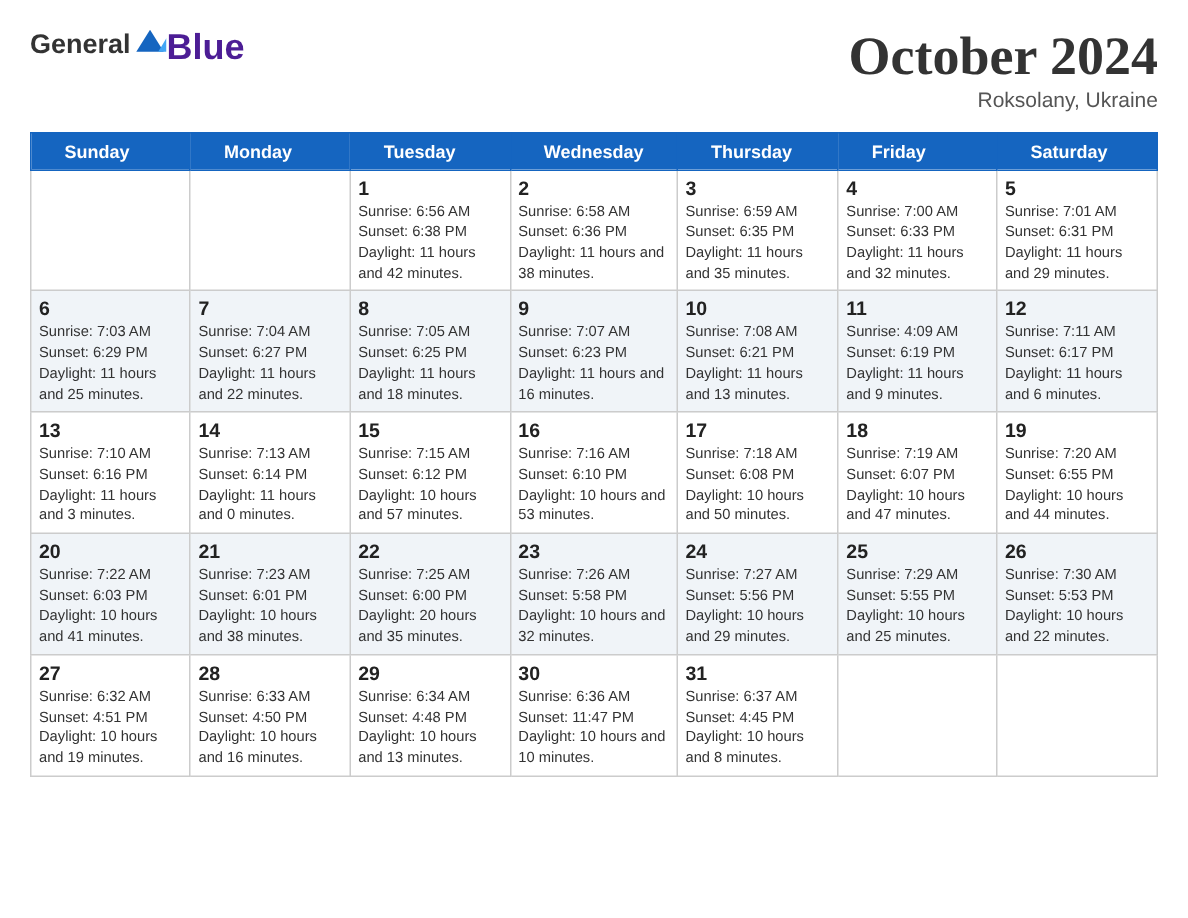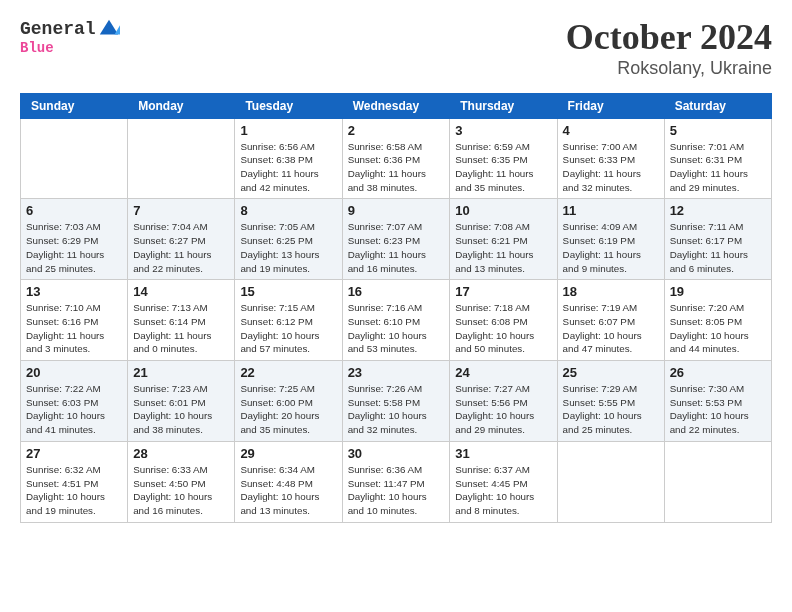--- a/index.html
+++ b/index.html
@@ -15,67 +15,65 @@
       padding: 18px 20px 12px 20px;
     }
     .header {
       display: flex;
       justify-content: space-between;
       align-items: flex-start;
       margin-bottom: 14px;
     }
     .logo {
       display: flex;
-      flex-direction: column;
       align-items: flex-start;
-      font-family: Liberation Mono, monospace;
     }
     .logo-text {
       display: flex;
       align-items: center;
     }
     .logo-general {
       font-size: 18px;
       font-weight: bold;
       color: #333;
     }
     .logo-blue {
-      font-size: 14px;
-      font-weight: bold;
-      color: #ec4899;
+      font-size: 24px;
+      font-weight: bold;
+      color: #4c1d95;
     }
     .logo-icon {
       width: 22px;
       height: 22px;
       margin-left: 2px;
     }
     .title-block {
       text-align: right;
     }
     .month-title {
       font-size: 36px;
       font-weight: bold;
       color: #333;
       line-height: 1.1;
       font-family: Liberation Serif, serif;
     }
     .subtitle {
-      font-size: 18px;
+      font-size: 14px;
       color: #555;
     }
     .calendar {
       width: 100%;
       border-collapse: collapse;
       font-size: 10.5px;
     }
     .calendar thead th {
       background-color: #1565c0;
       color: #fff;
       text-align: left;
-      padding: 5px 10px;
+      padding: 5px 22px;
       font-size: 12px;
       font-weight: bold;
       border: 1px solid #1565c0;
     }
     .calendar tbody td {
       border: 1px solid #ccc;
       vertical-align: top;
       padding: 4px 5px;
       width: 108px;
       min-height: 75px;
@@ -168,21 +166,21 @@
           <td>
             <span class="day-number">6</span>
             <div class="day-info"><span>Sunrise: 7:03 AM</span><br><span>Sunset: 6:29 PM</span><br><span>Daylight: 11 hours and 25 minutes.</span></div>
           </td>
           <td>
             <span class="day-number">7</span>
             <div class="day-info"><span>Sunrise: 7:04 AM</span><br><span>Sunset: 6:27 PM</span><br><span>Daylight: 11 hours and 22 minutes.</span></div>
           </td>
           <td>
             <span class="day-number">8</span>
-            <div class="day-info"><span>Sunrise: 7:05 AM</span><br><span>Sunset: 6:25 PM</span><br><span>Daylight: 13 hours and 19 minutes.</span></div>
+            <div class="day-info"><span>Sunrise: 7:05 AM</span><br><span>Sunset: 6:25 PM</span><br><span>Daylight: 11 hours and 18 minutes.</span></div>
           </td>
           <td>
             <span class="day-number">9</span>
             <div class="day-info"><span>Sunrise: 7:07 AM</span><br><span>Sunset: 6:23 PM</span><br><span>Daylight: 11 hours and 16 minutes.</span></div>
           </td>
           <td>
             <span class="day-number">10</span>
             <div class="day-info"><span>Sunrise: 7:08 AM</span><br><span>Sunset: 6:21 PM</span><br><span>Daylight: 11 hours and 13 minutes.</span></div>
           </td>
           <td>
@@ -214,21 +212,21 @@
           <td>
             <span class="day-number">17</span>
             <div class="day-info"><span>Sunrise: 7:18 AM</span><br><span>Sunset: 6:08 PM</span><br><span>Daylight: 10 hours and 50 minutes.</span></div>
           </td>
           <td>
             <span class="day-number">18</span>
             <div class="day-info"><span>Sunrise: 7:19 AM</span><br><span>Sunset: 6:07 PM</span><br><span>Daylight: 10 hours and 47 minutes.</span></div>
           </td>
           <td>
             <span class="day-number">19</span>
-            <div class="day-info"><span>Sunrise: 7:20 AM</span><br><span>Sunset: 8:05 PM</span><br><span>Daylight: 10 hours and 44 minutes.</span></div>
+            <div class="day-info"><span>Sunrise: 7:20 AM</span><br><span>Sunset: 6:55 PM</span><br><span>Daylight: 10 hours and 44 minutes.</span></div>
           </td>
         </tr>
         <tr>
           <td>
             <span class="day-number">20</span>
             <div class="day-info"><span>Sunrise: 7:22 AM</span><br><span>Sunset: 6:03 PM</span><br><span>Daylight: 10 hours and 41 minutes.</span></div>
           </td>
           <td>
             <span class="day-number">21</span>
             <div class="day-info"><span>Sunrise: 7:23 AM</span><br><span>Sunset: 6:01 PM</span><br><span>Daylight: 10 hours and 38 minutes.</span></div>

